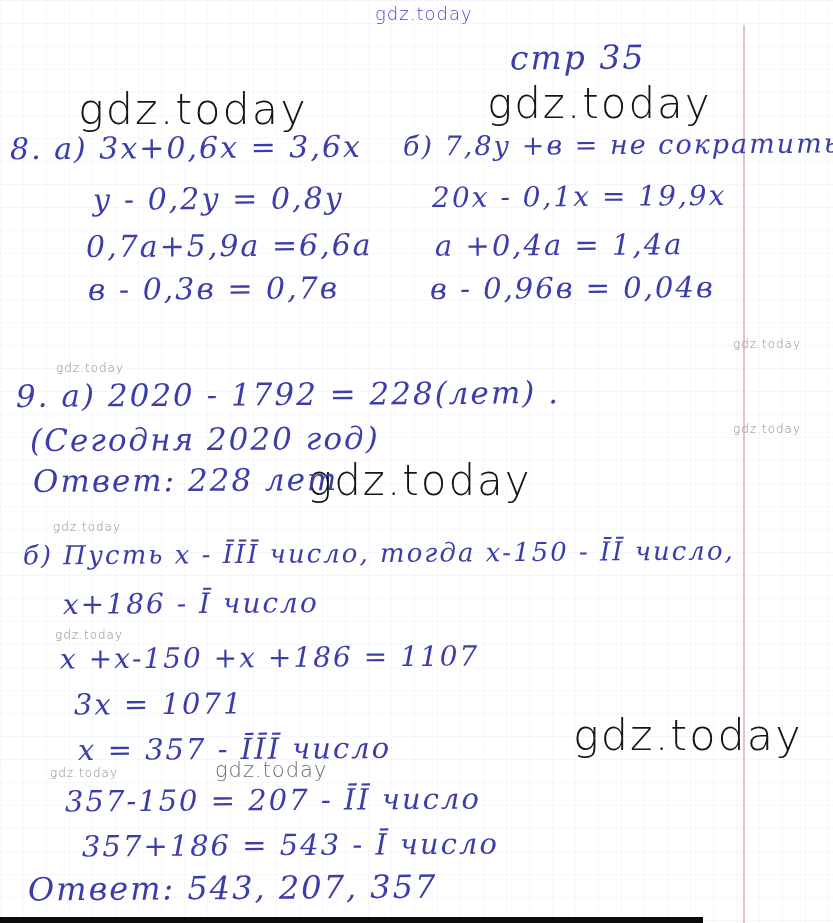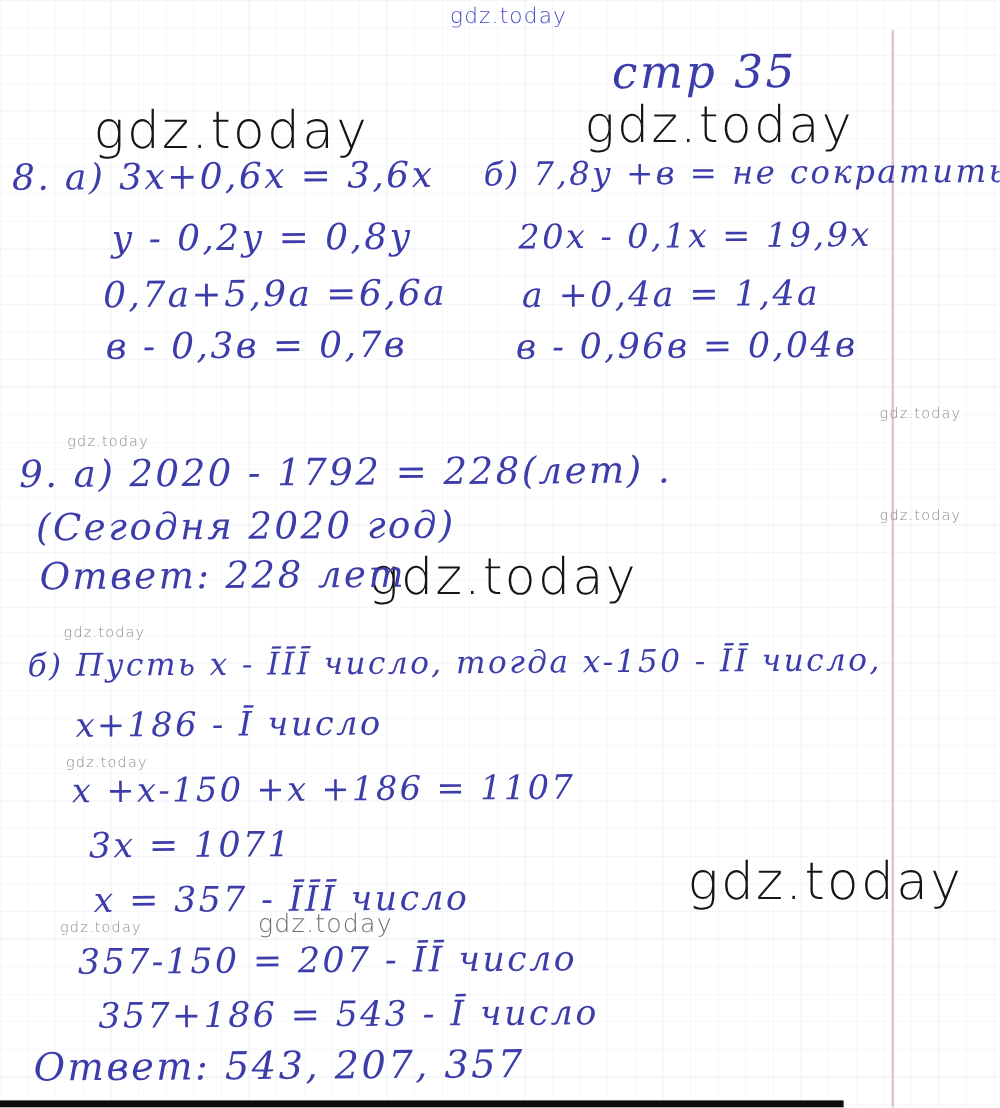--- a/index.html
+++ b/index.html
@@ -70,21 +70,21 @@
 <div class="wm-big" style="left:307px;top:456px;font-size:42px;">gdz.today</div>
 <div class="wm-big" style="left:573px;top:710px;font-size:43px;">gdz.today</div>
 <div class="wm-sm" style="left:56px;top:361px;font-size:12px;">gdz.today</div>
 <div class="wm-sm" style="left:733px;top:337px;font-size:12px;">gdz.today</div>
 <div class="wm-sm" style="left:733px;top:422px;font-size:12px;">gdz.today</div>
 <div class="wm-sm" style="left:53px;top:520px;font-size:12px;">gdz.today</div>
 <div class="wm-sm" style="left:55px;top:628px;font-size:12px;">gdz.today</div>
 <div class="wm-sm" style="left:50px;top:766px;font-size:12px;">gdz.today</div>
 <div class="wm-sm" style="left:215px;top:758px;font-size:21px;color:#6e6e6e;">gdz.today</div>
 
-<div class="hw" style="left:510px;top:38px;font-size:38px;">стр 35</div>
+<div class="hw" style="left:510px;top:38px;font-size:33px;">стр 35</div>
 
 <div class="hw" style="left:10px;top:130px;font-size:30px;">8. а)  3х+0,6х = 3,6х</div>
 <div class="hw" style="left:93px;top:181px;font-size:30px;">у - 0,2у = 0,8у</div>
 <div class="hw" style="left:86px;top:228px;font-size:30px;">0,7а+5,9а =6,6а</div>
 <div class="hw" style="left:88px;top:271px;font-size:30px;">в - 0,3в = 0,7в</div>
 
 <div class="hw" style="left:403px;top:129px;font-size:27px;">б)  7,8у +в =  не сократить</div>
 <div class="hw" style="left:432px;top:180px;font-size:28px;">20х - 0,1х = 19,9х</div>
 <div class="hw" style="left:435px;top:228px;font-size:29px;">а +0,4а = 1,4а</div>
 <div class="hw" style="left:430px;top:271px;font-size:29px;">в - 0,96в = 0,04в</div>

